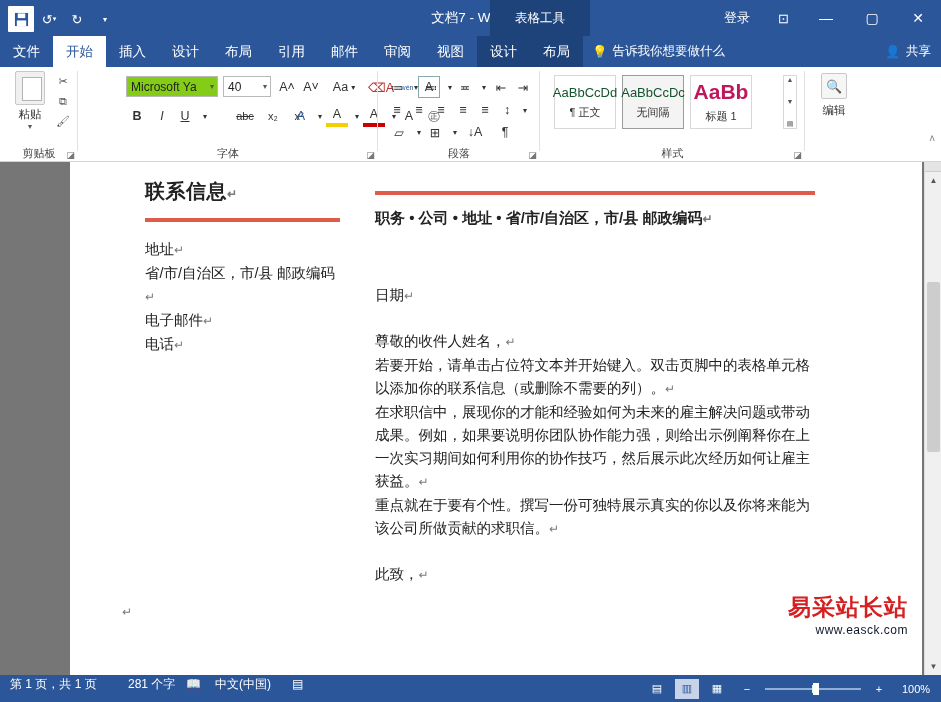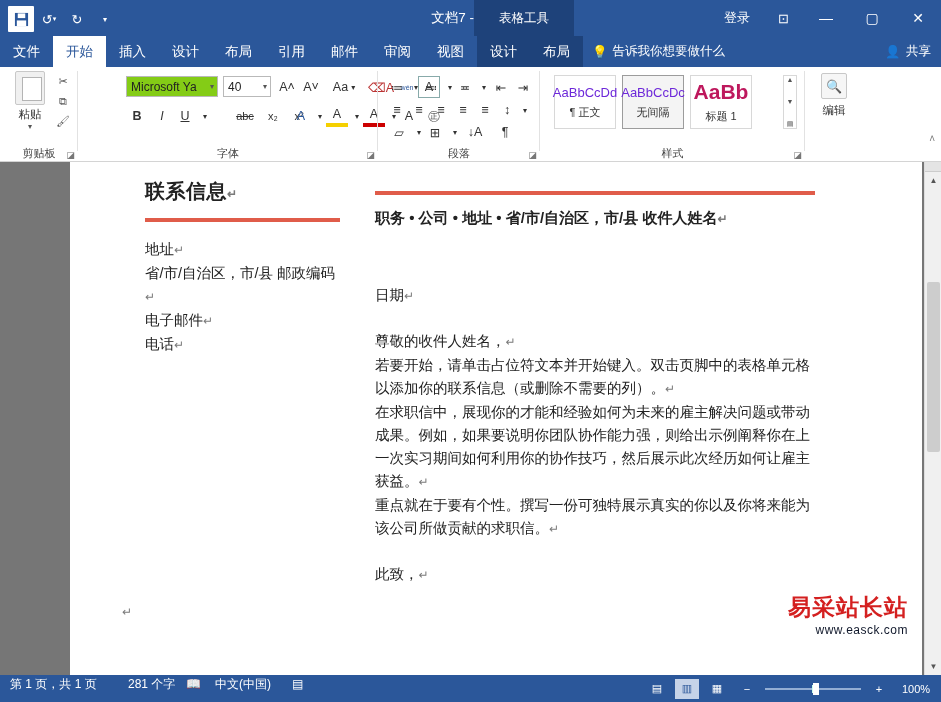--- a/index.html
+++ b/index.html
@@ -22,21 +22,21 @@
     width:26px; height:24px; display:flex; align-items:center; justify-content:center;
     color:#fff; font-size:13px; cursor:default;
   }
   .qat .qbtn.save{ background:#fff; color:#2b579a; border-radius:1px; width:26px; height:26px;}
   .title-text{
     position:absolute; left:0; top:0; width:941px; height:36px;
     display:flex; align-items:center; justify-content:center;
     font-size:13.5px; color:#fff;
   }
   .ttools{
-    position:absolute; left:474px; top:0; width:100px; height:36px;
+    position:absolute; left:490px; top:0; width:100px; height:36px;
     background:#1e427a; color:#fff; font-size:12.5px;
     display:flex; align-items:center; justify-content:center;
   }
   .tright{ position:absolute; right:0; top:0; height:36px; display:flex; align-items:center; }
   .tright .item{
     height:36px; display:flex; align-items:center; justify-content:center;
     color:#fff; font-size:13px; padding:0 14px;
   }
   .tright .winbtn{ width:46px; padding:0; font-size:14px; }
 
@@ -116,21 +116,21 @@
 
   
   .g-para{ left:378px; width:162px; }
   
   .g-style{ left:540px; width:265px; }
   .stylebox{
     position:absolute; top:8px; width:62px; height:54px; border:1px solid #d8d8d8;
     background:#fff; display:flex; flex-direction:column; align-items:center; justify-content:center;
   }
   .stylebox.sel{ border-color:#9c9c9c; background:#f4f4f4; }
-  .stylebox .sp{ font-size:13px; color:#6d28d9; }
+  .stylebox .sp{ font-size:13px; color:#14532d; }
   .stylebox .sn{ font-size:11px; color:#333; margin-top:5px; }
   .stylescroll{
     position:absolute; right:8px; top:8px; width:14px; height:54px;
     border:1px solid #d8d8d8; background:#fff; display:flex; flex-direction:column;
     align-items:center; justify-content:space-between; font-size:7px; color:#555;
   }
 
   
   .g-edit{ left:805px; width:60px; }
   .editbtn{
@@ -388,21 +388,21 @@
           <div class="body-line"><span>地址</span><span class="pmark">↵</span></div>
           <div class="body-line"><span>省/市/自治区，市/县  邮政编码</span><span class="pmark">↵</span></div>
           <div class="body-line"><span>电子邮件</span><span class="pmark">↵</span></div>
           <div class="body-line"><span>电话</span><span class="pmark">↵</span></div>
         </div>
       </div>
 
       <div class="col-right">
         <div class="rule wide"></div>
         <div class="hd" style="margin-top:14px;">
-          <span>职务 • 公司 • 地址 • 省/市/自治区，市/县  收件人姓名</span><span class="pmark">↵</span>
+          <span>职务 • 公司 • 地址 • 省/市/自治区，市/县  邮政编码</span><span class="pmark">↵</span>
         </div>
         <div class="body-line" style="margin-top:56px;">
           <span>日期</span><span class="pmark">↵</span>
         </div>
         <div class="body-line" style="margin-top:22px;">
           <span>尊敬的收件人姓名，</span><span class="pmark">↵</span>
         </div>
         <div class="body-line">
           <span>若要开始，请单击占位符文本并开始键入。双击页脚中的表格单元格以添加你的联系信息（或删除不需要的列）。</span><span class="pmark">↵</span>
         </div>

